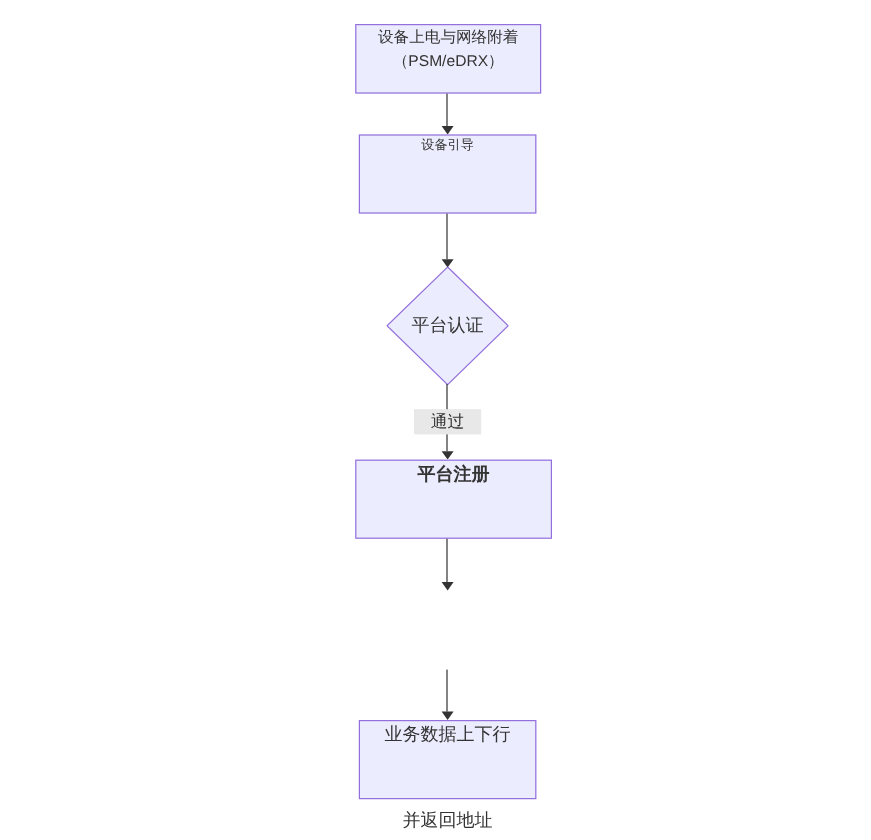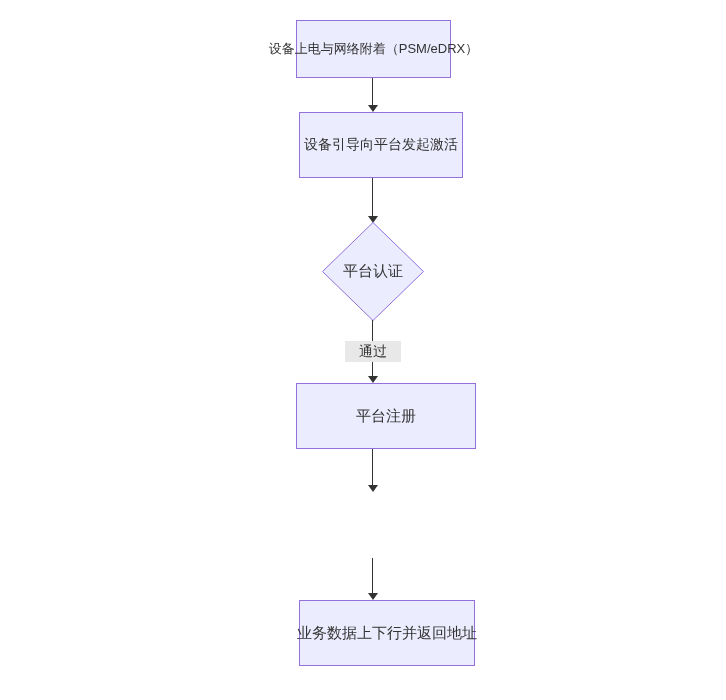--- a/index.html
+++ b/index.html
@@ -11,31 +11,31 @@
     font-family: "Liberation Sans", "DejaVu Sans", sans-serif;
     color: var(--text, #333333);
     overflow: hidden;
   }
   .node {
     position: absolute;
     background: var(--node-fill, #ECECFF);
     border: 1px solid var(--node-border, #9370DB);
     box-sizing: border-box;
     display: flex;
-    flex-direction: row;
+    flex-direction: column;
     align-items: center;
-    justify-content: center;
+    justify-content: flex-start;
     text-align: center;
   }
   .node .line { line-height: 1.55; white-space: nowrap; }
   .n1 { left: 296px; top: 20px;  width: 155px; height: 58px; font-size: 13px; }
-  .n2 { left: 299px; top: 112px; width: 164px; height: 66px; font-size: 14px; }
-  .n3 { left: 296px; top: 383px; width: 180px; height: 66px; font-size: 15px; }
+  .n2 { left: 299px; top: 112px; width: 148px; height: 66px; font-size: 11px; }
+  .n3 { left: 296px; top: 383px; width: 164px; height: 66px; font-size: 15px; font-weight: bold; }
   .n4 { left: 296px; top: 492px; width: 152px; height: 66px; font-size: 15px; }
-  .n5 { left: 299px; top: 600px; width: 176px; height: 66px; font-size: 15px; }
+  .n5 { left: 299px; top: 600px; width: 148px; height: 66px; font-size: 15px; gap: 48px; }
   .vline {
     position: absolute;
     left: 372px;
     width: 1px;
     background: var(--arrow, #333333);
   }
   .ahead {
     position: absolute;
     left: 368px;
     width: 0; height: 0;
@@ -75,21 +75,20 @@
   <div class="node n1">
     <div class="line">设备上电与网络附着</div>
     <div class="line">（PSM/eDRX）</div>
   </div>
 
   <div class="vline" style="top:78px;height:28px;"></div>
   <div class="ahead" style="top:105px;"></div>
 
   <div class="node n2">
     <div class="line">设备引导</div>
-    <div class="line">向平台发起激活</div>
   </div>
 
   <div class="vline" style="top:178px;height:38px;"></div>
   <div class="ahead" style="top:216px;"></div>
 
   <div class="diamond-wrap">
     <svg width="102" height="99" viewBox="0 0 102 99">
       <polygon points="51,0.5 101.5,49.5 51,98.5 0.5,49.5"></polygon>
     </svg>
     <div class="diamond-label">平台认证</div>

